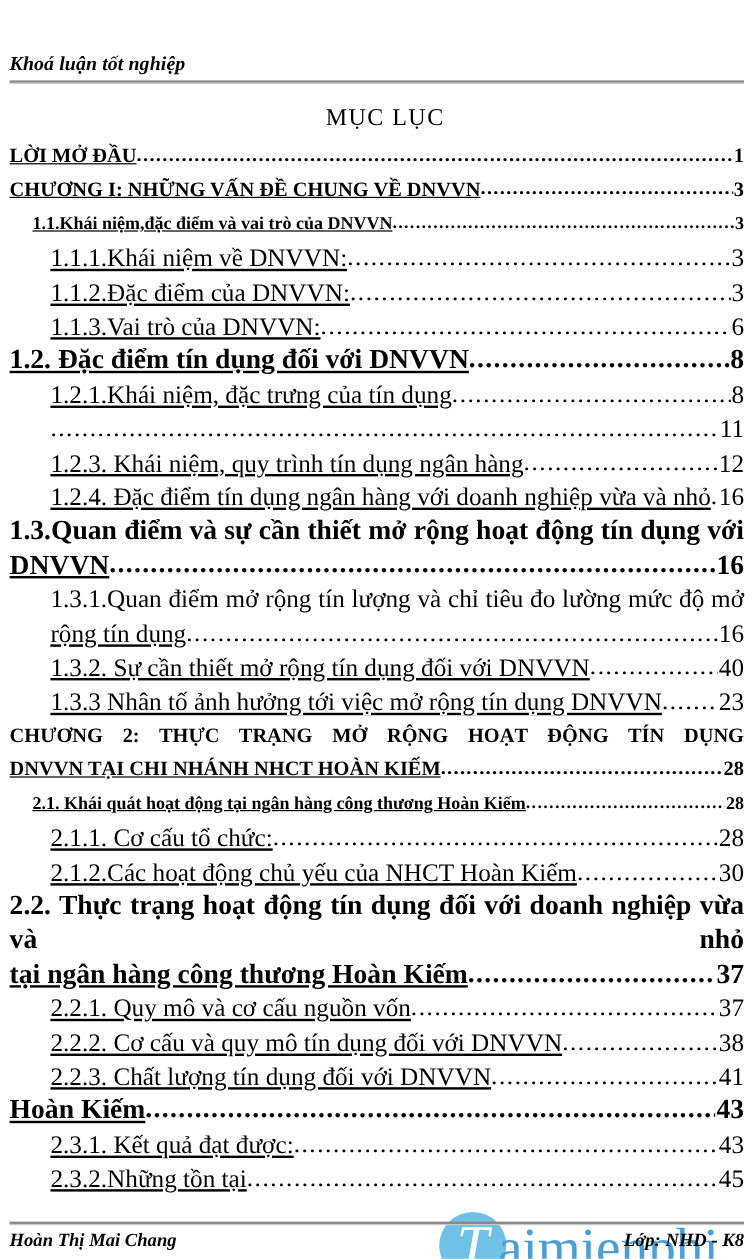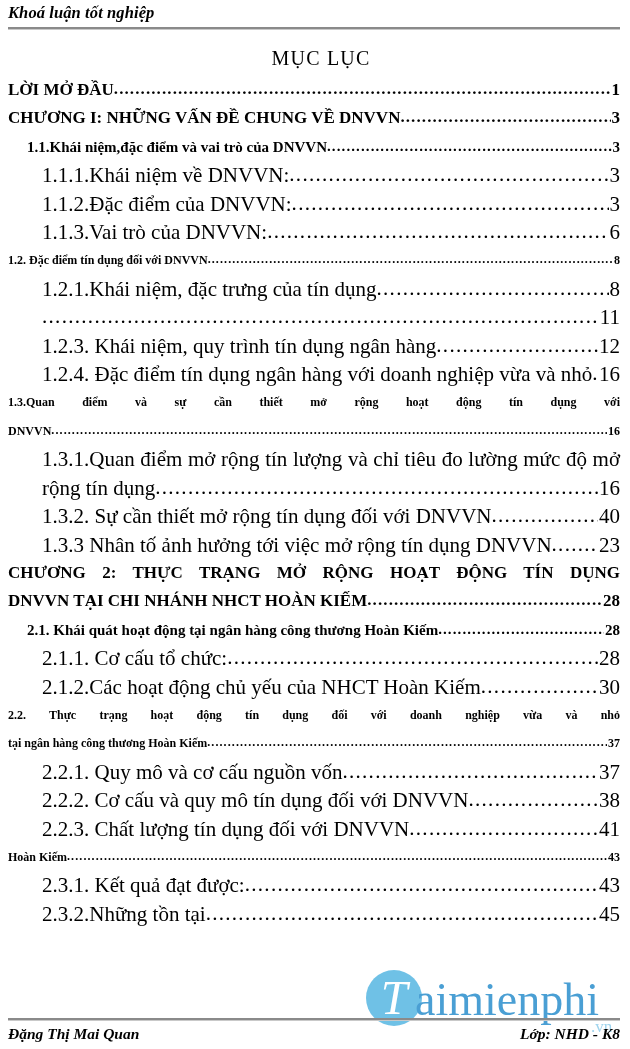--- a/index.html
+++ b/index.html
@@ -14,20 +14,21 @@
     overflow: hidden;
     font-family: "Liberation Serif", "DejaVu Serif", serif;
     color: #000000;
   }
 
   
   .page {
     position: absolute;
     inset: 0;
     padding: 17px;
+    margin-top: 40px;
   }
 
   
   .doc-header {
     position: absolute;
     left: 8px;
     right: 10px;
     top: 0px;
     height: 30px;
   }
@@ -89,20 +90,21 @@
     margin: 0;
   }
   .entry .row {
     display: flex;
     align-items: baseline;
     width: 100%;
   }
   .entry .label {
     flex: 0 1 auto;
     white-space: pre;
+    text-decoration: underline;
   }
   .entry .leader {
     flex: 1 1 auto;
     overflow: hidden;
     white-space: nowrap;
     letter-spacing: 1.3px;
     margin: 0 0px 0 0;
     transform: translateY(-1px);
   }
   .entry .page-num {
@@ -116,21 +118,21 @@
   .entry .wrapline {
     text-align: justify;
     text-align-last: justify;
     width: 100%;
     display: block;
   }
 
   
   .lvl-0 { font-weight: bold; margin-left: 0px; font-size: 17px; }
   .lvl-1 { font-weight: bold; margin-left: 19px; font-size: 15px; }
-  .lvl-1b { font-weight: bold; margin-left: 0px; font-size: 12px; }
+  .lvl-1b { font-weight: bold; margin-left: 0px; font-size: 23px; }
   .lvl-2 { font-weight: normal; margin-left: 34px; font-size: 21px; }
 
   .lvl-0 .leader, .lvl-1 .leader, .lvl-1b .leader { font-weight: bold; letter-spacing: 1.1px; }
 
   
   .logo {
     position: absolute;
     left: 363px;
     top: 962px;
     width: 262px;
@@ -362,18 +364,18 @@
       <circle id="logo-disc" cx="31" cy="36" r="28" fill="#63bce4" opacity="0.92"></circle>
       <text id="logo-mark" x="31" y="52" text-anchor="middle" font-family="Liberation Serif, serif" font-style="italic" font-size="48" fill="#ffffff">T</text>
       <text id="logo-word" x="52" y="53" font-family="Liberation Serif, serif" font-size="46" fill="#4a9fd4">aimienphi</text>
       <text id="logo-suffix" x="228" y="70" font-family="Liberation Serif, serif" font-size="17" fill="#9fd4ee">.vn</text>
     </svg>
   </div>
 
   <div class="doc-footer">
     <div class="rule"></div>
     <div class="footer-row">
-      <span>Đặng Thị Mai Quan</span>
+      <span>Hoàn Thị Mai Chang</span>
       <span>Lớp: NHD - K8</span>
     </div>
   </div>
 
 </div>
 
 </body></html>

